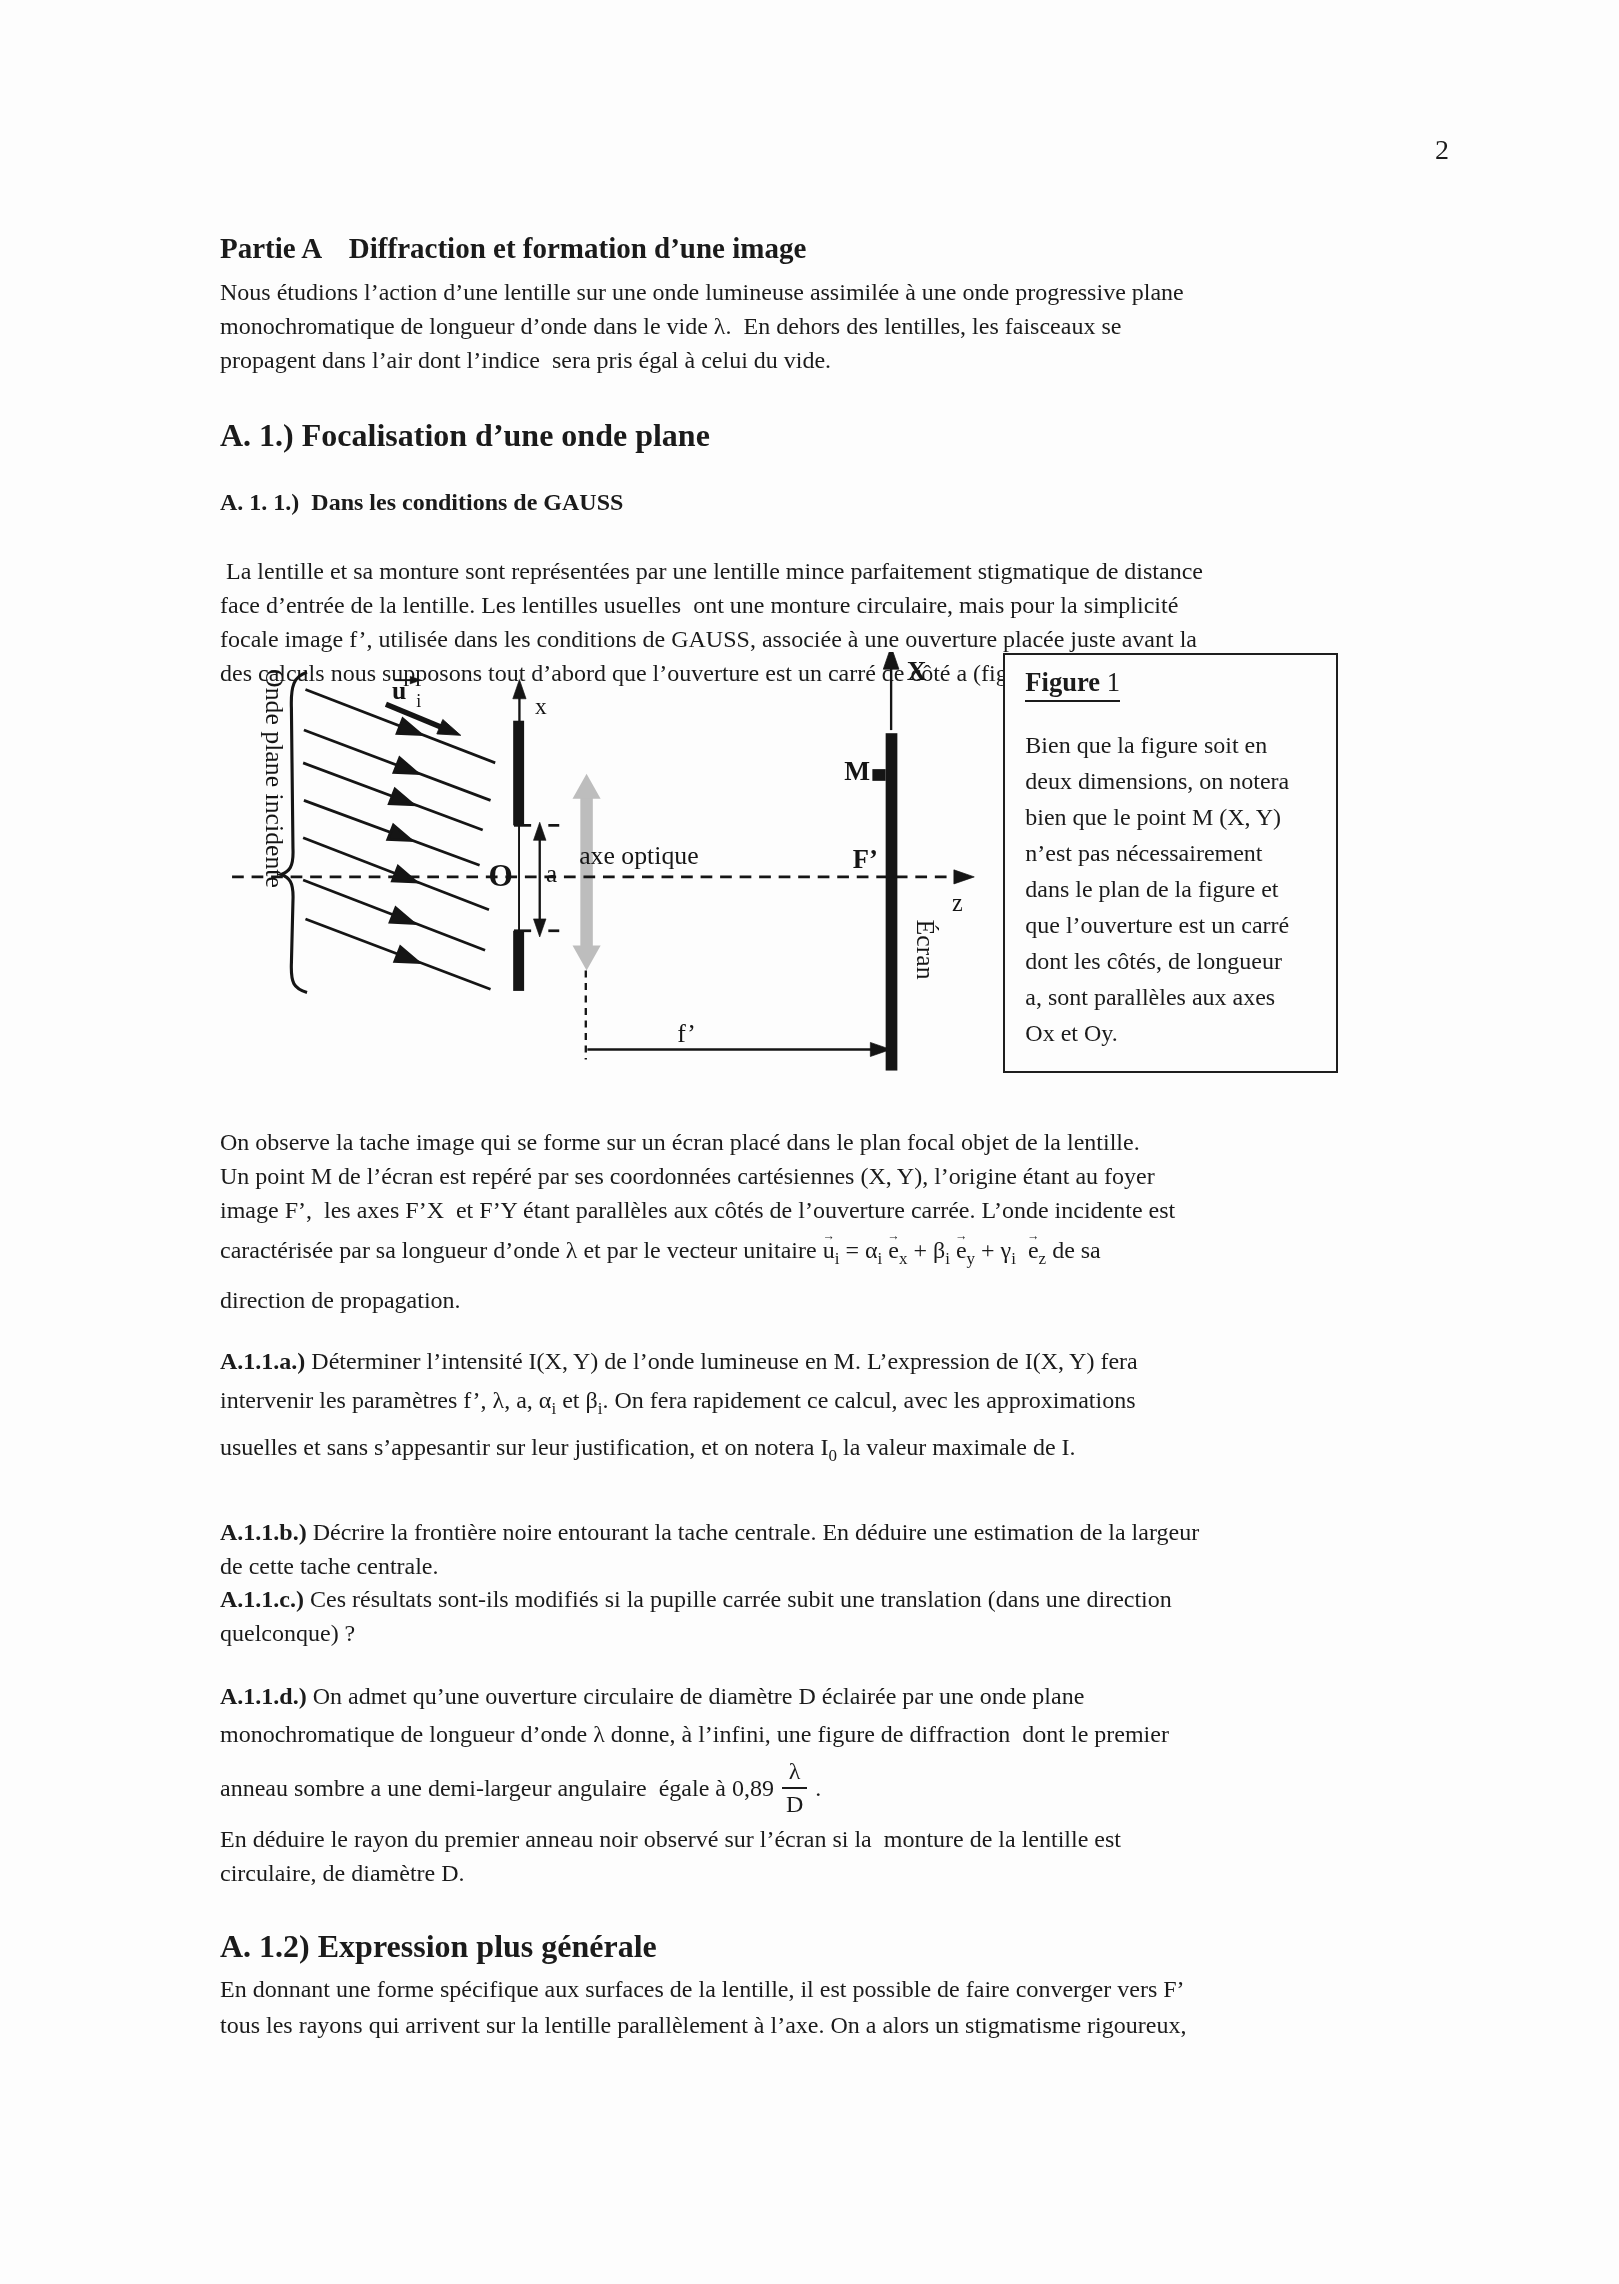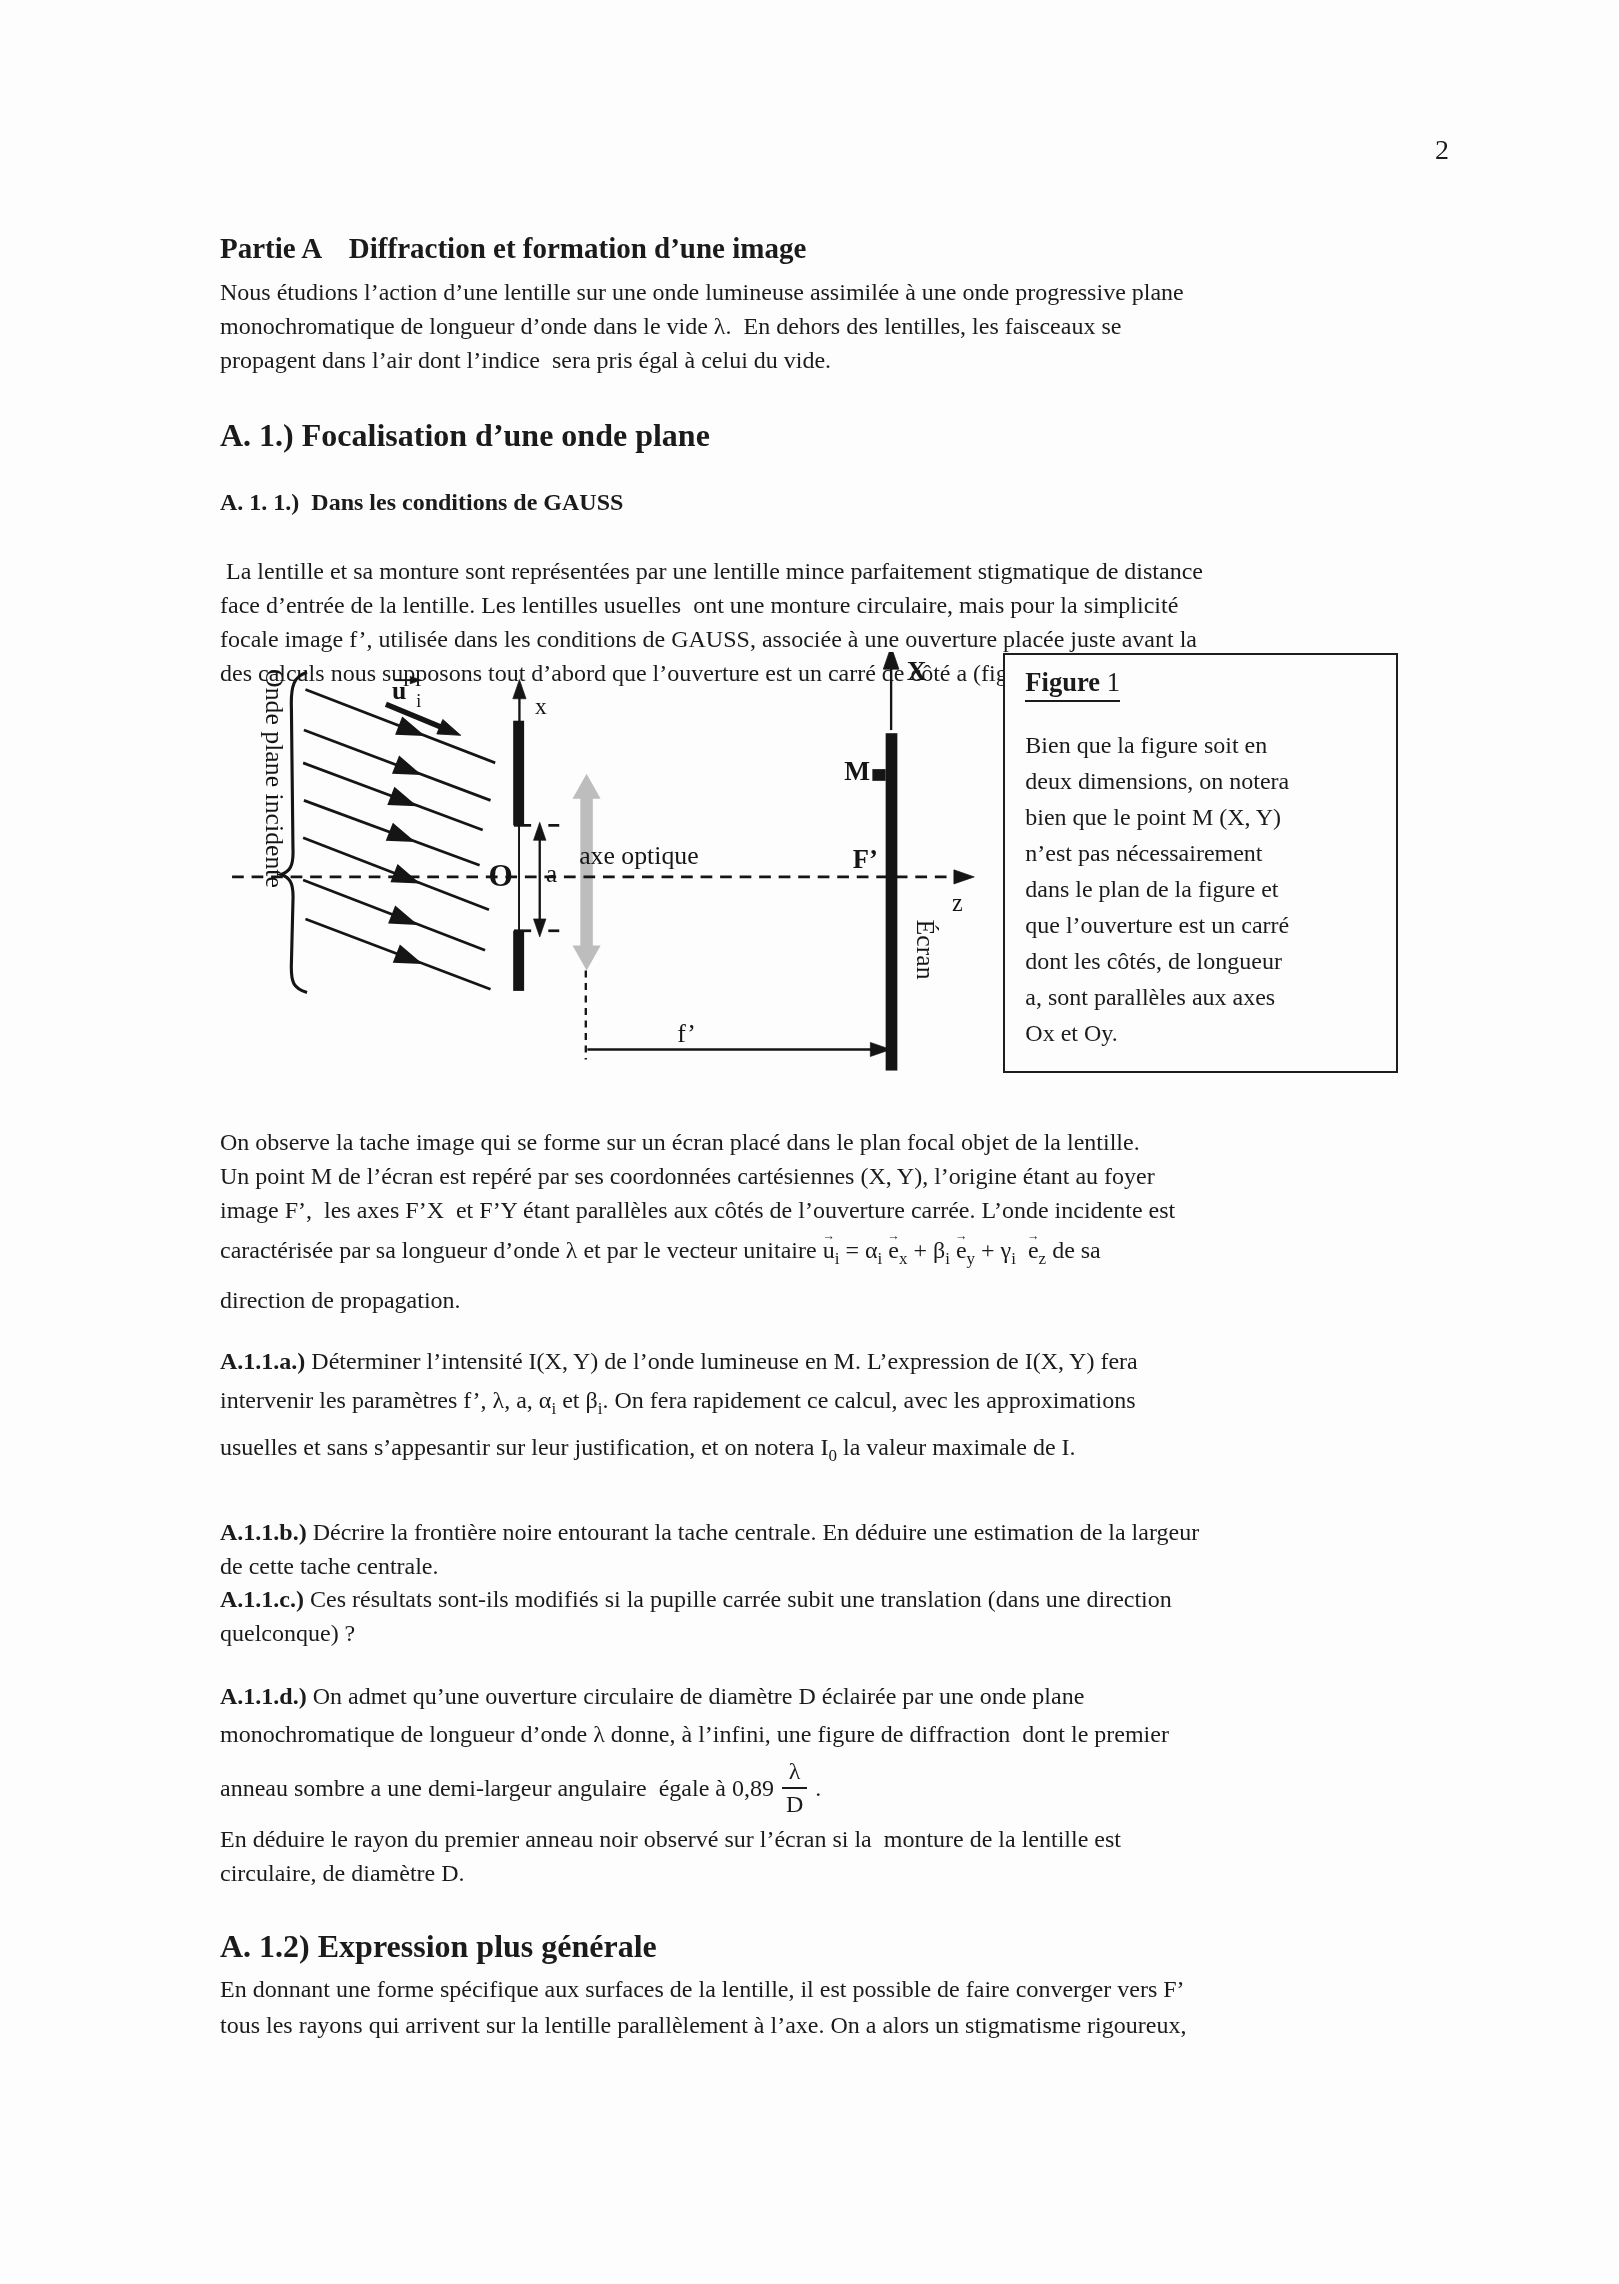--- a/index.html
+++ b/index.html
@@ -24,21 +24,21 @@
   .formula-line{line-height:47px;height:47px;}
   
   .fracline{display:flex;align-items:center;white-space:pre;height:69px;}
   .frac{display:inline-flex;flex-direction:column;align-items:center;margin:0 7.8px;}
   .frac .num{border-bottom:2.3px solid #1b1b1b;padding:0 7px 2.3px;line-height:26.6px;}
   .frac .den{padding-top:2.3px;line-height:26.6px;}
   
   #figure-area{left:219px;top:652px;width:1313px;height:449px;}
   #figure-svg{position:absolute;left:0;top:0;}
   #figure1-box{
-    position:absolute;left:784px;top:0.8px;width:395px;height:420px;
+    position:absolute;left:784px;top:0.8px;width:335px;height:420px;
     border:2.3px solid #1e1e1e;box-sizing:border-box;padding:12.5px 20.3px;
     background:#fdfdfd;
   }
   #figure1-box .fig-title{font-size:26.6px;font-weight:bold;
     border-bottom:2.3px solid #1b1b1b;display:inline-block;padding-bottom:1.6px;}
   #figure1-box .fig-title .notbold{font-weight:normal;}
   #figure1-box .fig-body{margin-top:25px;font-size:24px;line-height:36px;}
   svg text{fill:#151515;}
 </style>
 </head>

